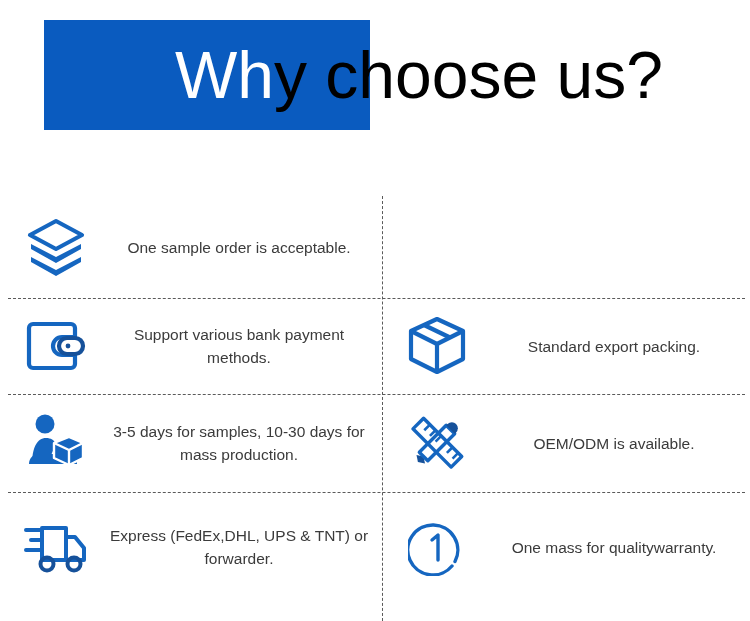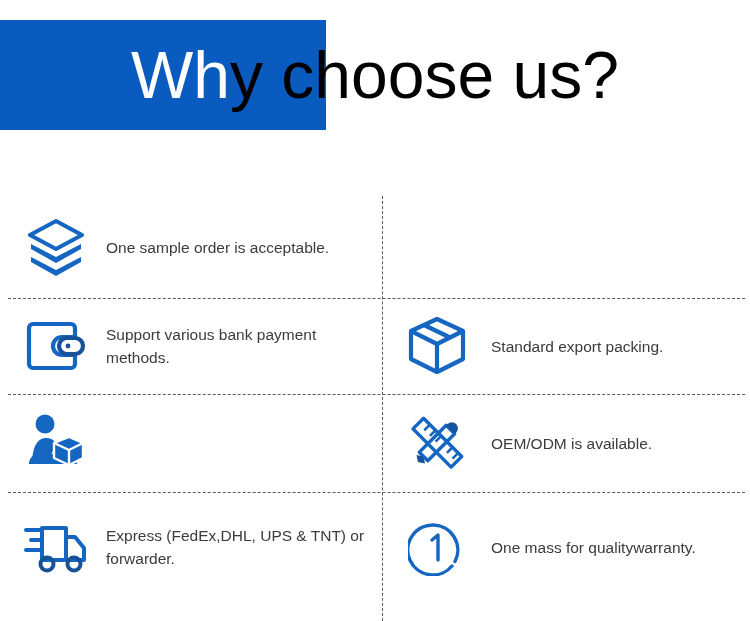--- a/index.html
+++ b/index.html
@@ -13,20 +13,21 @@
     font-family: "Liberation Sans", sans-serif;
     color: #231f20;
     overflow: hidden;
     position: relative;
   }
 
   
   .header {
     position: relative;
     height: 196px;
+    margin-left: 44px;
   }
   .header-blue-block {
     position: absolute;
     left: 0;
     top: 20px;
     width: 326px;
     height: 110px;
     background: #0a5bbf;
   }
   .header-title {
@@ -55,20 +56,21 @@
     font-size: 22px;
     color: #231f20;
     white-space: nowrap;
   }
 
   
   .grid {
     position: relative;
     width: 721px;
     height: 425px;
+    text-align: center;
   }
   .grid-col-divider {
     position: absolute;
     left: 382px;
     top: 0px;
     width: 0;
     height: 425px;
     border-left: 1px dashed #5a5a5a;
   }
   .grid-row-divider {
@@ -172,20 +174,21 @@
     <div class="cell-icon">
       <svg width="64" height="58" viewBox="0 0 64 58">
         <circle cx="21" cy="10" r="9.5" fill="#1566c0"></circle>
         <path d="M8 50 C8 34 13 24 22 24 C27 24 30 26 32 30 L24 48 Z" fill="#1566c0"></path>
         <path d="M5 50 C5 44 9 40 16 40 L44 40 C50 40 53 44 53 50 Z" fill="#1566c0"></path>
         <path d="M30 29 L45 23 L59 29 V44 L45 51 L30 44 Z" fill="#1566c0" stroke="#ffffff" stroke-width="2.4" stroke-linejoin="round"></path>
         <path d="M30 29 L45 36 L59 29" fill="none" stroke="#ffffff" stroke-width="2.4" stroke-linejoin="round"></path>
         <path d="M45 36 V51" fill="none" stroke="#ffffff" stroke-width="2.4" stroke-linejoin="round"></path>
       </svg>
     </div>
+    <div class="cell-text">3-5 days for samples, 10-30 days for mass production.</div>
   </div>
 
   <div class="cell col-right row-3">
     <div class="cell-icon">
       <svg width="62" height="60" viewBox="0 0 62 60">
         <g transform="rotate(45 31 30)">
           <rect x="4" y="22" width="54" height="15" fill="none" stroke="#1566c0" stroke-width="3.4" stroke-linejoin="round"></rect>
           <path d="M13 22 V30 M21 22 V30 M29 22 V30 M37 22 V30 M45 22 V30 M53 22 V30" stroke="#1566c0" stroke-width="2.6"></path>
         </g>
         <g transform="rotate(-45 31 30)">

